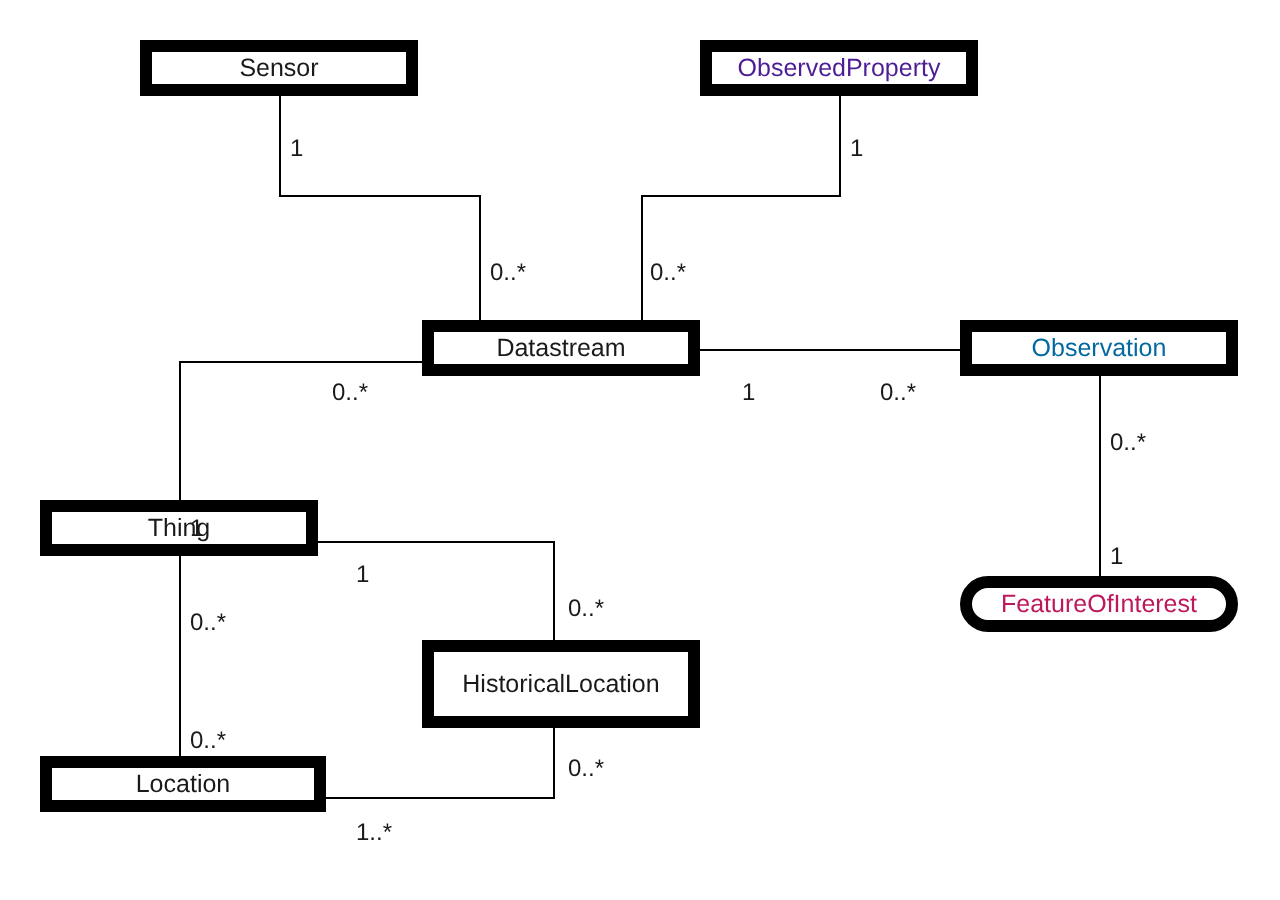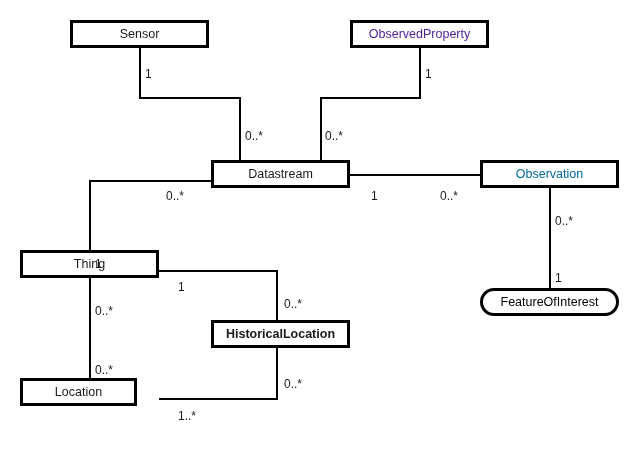--- a/index.html
+++ b/index.html
@@ -18,21 +18,21 @@
   #edge-layer {
     position: absolute;
     left: 0;
     top: 0;
     width: 640px;
     height: 450px;
   }
   .entity-box {
     position: absolute;
     box-sizing: border-box;
-    border: 3px solid #4c1d95;
+    border: 6px solid #4c1d95;
     background: #ffffff;
     display: flex;
     align-items: center;
     justify-content: center;
     font-size: 12.5px;
     color: #1a1a1a;
     line-height: 1;
     white-space: nowrap;
   }
   .mult-label {
@@ -70,27 +70,27 @@
       </div>
       <div class="entity-box" style="left: 211px; top: 160px; width: 139px; height: 28px; border-color: rgb(0, 0, 0); color: rgb(26, 26, 26); text-align: right;">
         <span>Datastream</span>
       </div>
       <div class="entity-box" style="left: 480px; top: 160px; width: 139px; height: 28px; border-color: rgb(0, 0, 0); color: #0369a1;">
         <span>Observation</span>
       </div>
       <div class="entity-box" style="left: 20px; top: 250px; width: 139px; height: 28px; border-color: rgb(0, 0, 0); color: rgb(26, 26, 26);">
         <span>Thing</span>
       </div>
-      <div class="entity-box" style="left: 480px; top: 288px; width: 139px; height: 28px; border-color: rgb(0, 0, 0); color: #000000; border-radius: 14px;">
+      <div class="entity-box" style="left: 480px; top: 288px; width: 139px; height: 28px; border-color: rgb(0, 0, 0); color: #be185d; border-radius: 14px;">
         <span>FeatureOfInterest</span>
       </div>
-      <div class="entity-box" style="left: 211px; top: 320px; width: 139px; height: 28px; border-color: rgb(0, 0, 0); color: rgb(26, 26, 26); font-weight: bold;">
+      <div class="entity-box" style="left: 211px; top: 320px; width: 139px; height: 44px; border-color: rgb(0, 0, 0); color: rgb(26, 26, 26);">
         <span>HistoricalLocation</span>
       </div>
-      <div class="entity-box" style="left: 20px; top: 378px; width: 117px; height: 28px; border-color: rgb(0, 0, 0); color: rgb(26, 26, 26);">
+      <div class="entity-box" style="left: 20px; top: 378px; width: 143px; height: 28px; border-color: rgb(0, 0, 0); color: rgb(26, 26, 26);">
         <span>Location</span>
       </div>
     </div>
   <div id="label-layer">
       <span class="mult-label" style="left: 145px; top: 68px; color: rgb(26, 26, 26);">1</span>
       <span class="mult-label" style="left: 245px; top: 130px; color: rgb(26, 26, 26);">0..*</span>
       <span class="mult-label" style="left: 425px; top: 68px; color: rgb(26, 26, 26);">1</span>
       <span class="mult-label" style="left: 325px; top: 130px; color: rgb(26, 26, 26);">0..*</span>
       <span class="mult-label" style="left: 371px; top: 190px; color: rgb(26, 26, 26);">1</span>
       <span class="mult-label" style="left: 440px; top: 190px; color: rgb(26, 26, 26);">0..*</span>

